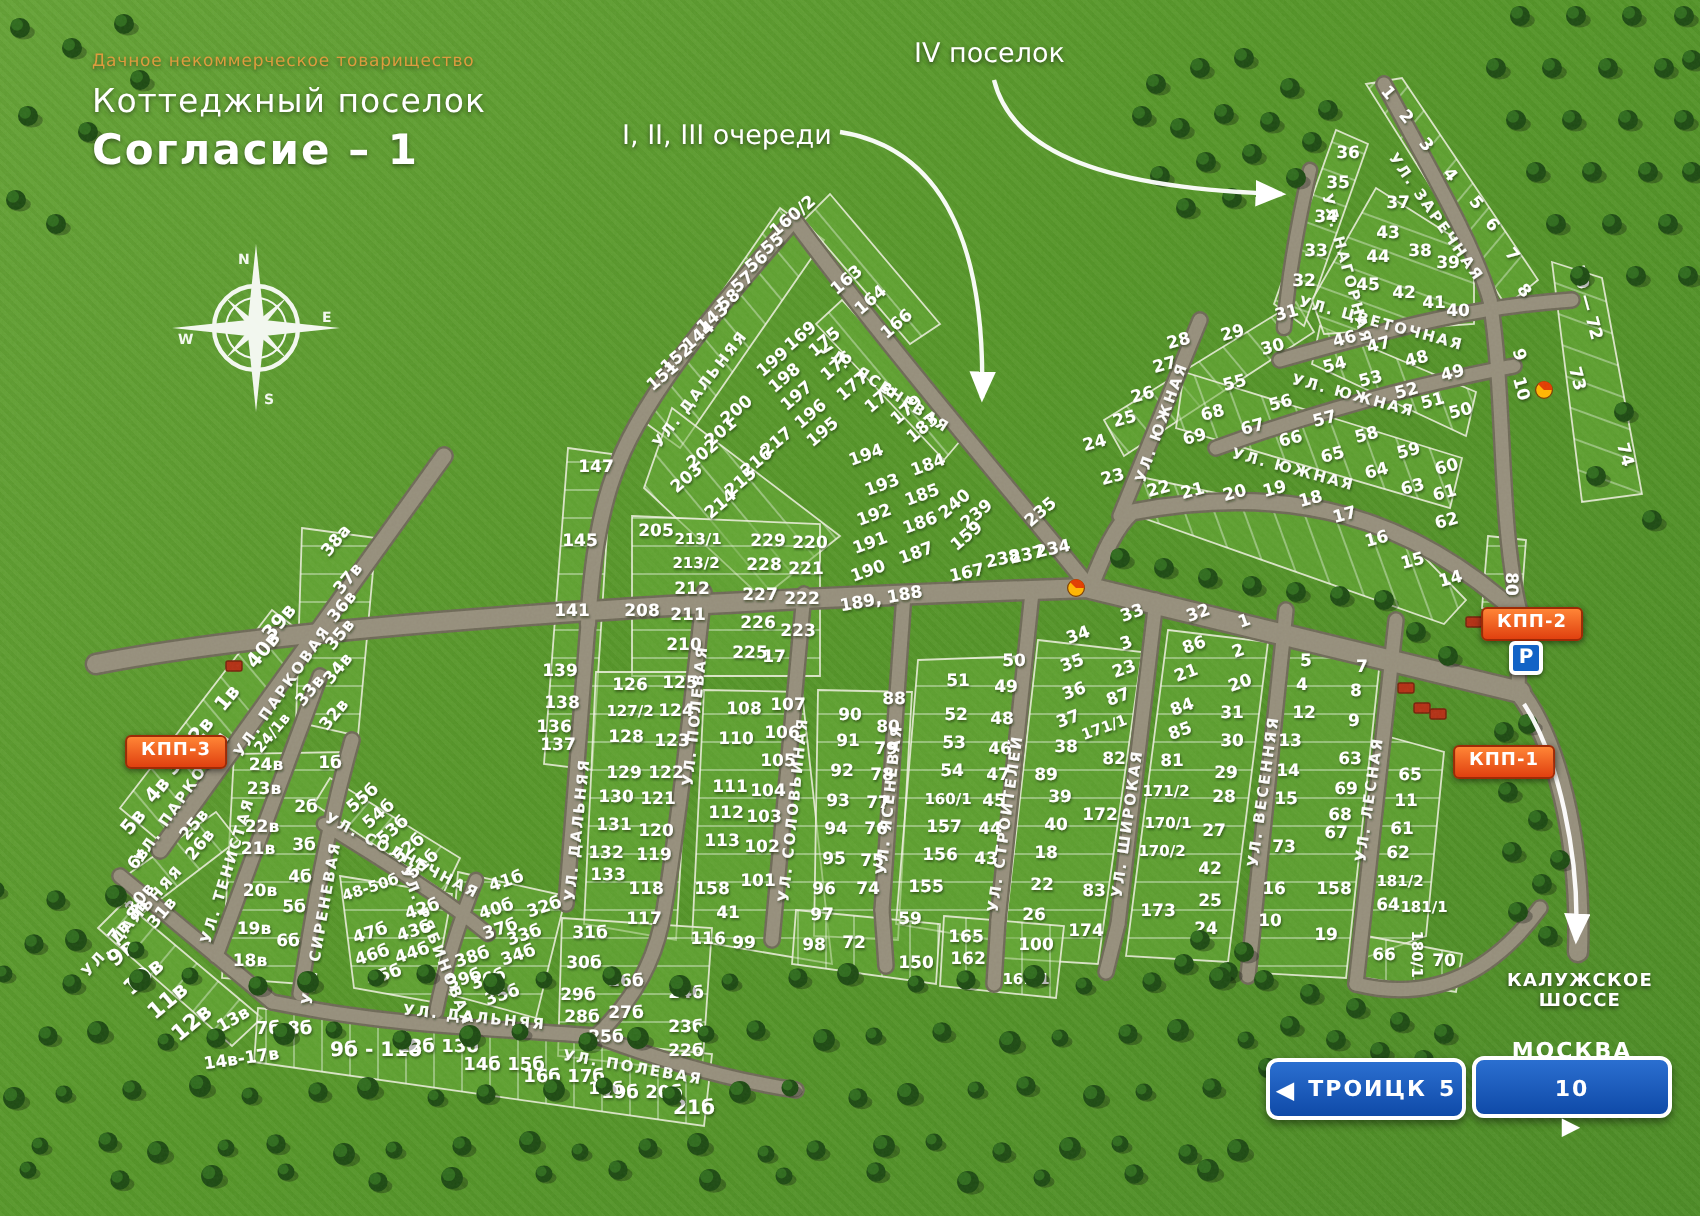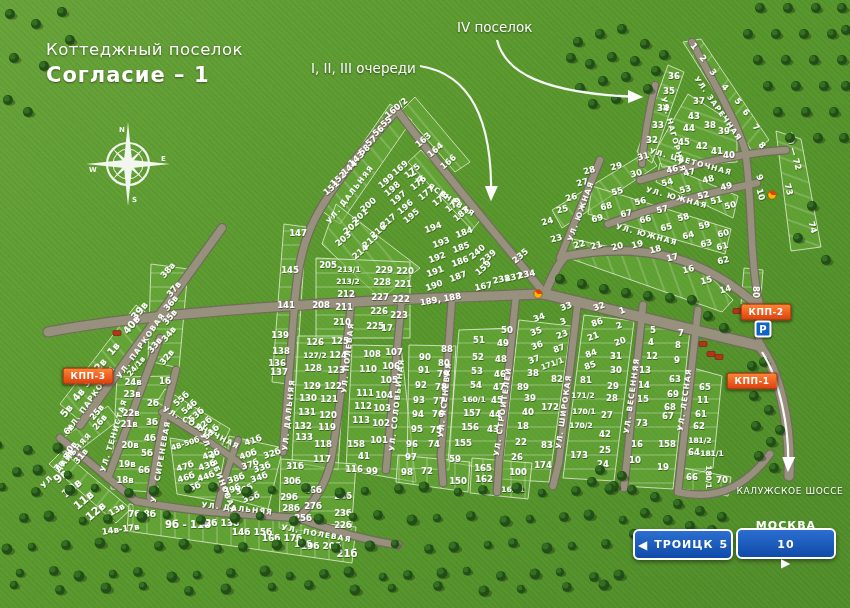--- a/index.html
+++ b/index.html
@@ -5,31 +5,31 @@
   html,body{margin:0;padding:0;background:#333;}
   .stage{position:relative;width:850px;height:608px;overflow:hidden;
     font-family:"DejaVu Sans","Liberation Sans",sans-serif;
     background:linear-gradient(135deg,#63a134 0%,#549527 45%,#4b8a24 100%);}
   .stage::after{content:"";position:absolute;inset:0;pointer-events:none;
     background:repeating-linear-gradient(45deg,rgba(255,255,255,.022) 0 2px,rgba(0,0,0,.025) 2px 4px);}
   #map{position:absolute;left:0;top:0;z-index:2;}
   .ovl{position:absolute;z-index:5;}
   .title{left:46px;top:26px;line-height:1.25;text-shadow:0 1px 2px rgba(0,0,0,.45);}
   .title .org{color:var(--title-accent);font-size:8.5px;letter-spacing:.4px;}
-  .title .type{color:#fff;font-size:16.5px;letter-spacing:.5px;margin-top:14px;}
+  .title .type{color:#fff;font-size:16.5px;letter-spacing:.5px;margin-top:4px;}
   .title .name{color:#fff;font-size:21px;font-weight:bold;letter-spacing:1px;margin-top:1px;}
   .phase{color:#fff;font-size:13.5px;text-shadow:0 1px 2px rgba(0,0,0,.55);}
   .chip{position:absolute;z-index:6;transform:translate(-50%,-50%);
     background:linear-gradient(#ff8536,#e0400f);border:1px solid #9e2a06;border-radius:3px;
     color:#fff;font-weight:bold;font-size:9px;letter-spacing:.5px;padding:2px 7px 3px;
     box-shadow:0 1px 3px rgba(0,0,0,.5);white-space:nowrap;}
   .pk{position:absolute;z-index:6;transform:translate(-50%,-50%);width:13px;height:13px;
     background:#1263c6;border:2px solid #fff;border-radius:3px;color:#fff;font-weight:bold;
     font-size:10px;line-height:13px;text-align:center;box-shadow:0 1px 2px rgba(0,0,0,.5);}
-  .hwy{color:#fff;font-weight:normal;font-size:9px;letter-spacing:.6px;text-align:center;
+  .hwy{color:#fff;font-weight:bold;font-size:9px;letter-spacing:.6px;text-align:center;
     text-shadow:0 1px 2px rgba(0,0,0,.6);width:110px;}
   .rsign{position:absolute;z-index:6;height:27px;width:96px;background:linear-gradient(#2b6fd0,#0f4aa8);
     border:2px solid #fff;border-radius:6px;box-shadow:0 2px 4px rgba(0,0,0,.45);
     display:flex;align-items:center;justify-content:center;gap:6px;color:#fff;font-weight:bold;
     font-size:11px;letter-spacing:1px;}
   .rsign .arr{font-size:12px;line-height:1;}
   .compass{left:86px;top:122px;}
 </style>
 </head>
 <body>
@@ -1570,20 +1570,21 @@
       </g>
       <g>
         <path d="M420,66 C470,74 493,120 491,199" stroke="#fff" stroke-width="2.2" fill="none" marker-end="url(#ah)" stroke-opacity="0.95"></path>
         <path d="M497,40 C505,72 542,94 641,97" stroke="#fff" stroke-width="2.2" fill="none" marker-end="url(#ah)" stroke-opacity="0.95"></path>
         <path d="M762,352 C779,378 790,428 788,470" stroke="#fff" stroke-width="2.2" fill="none" marker-end="url(#ah)" stroke-opacity="0.95"></path>
       </g>
       <rect x="0" y="0" width="850" height="608" filter="url(#grain)"></rect>
     </svg>
 
   <div class="ovl title">
+    <div class="org">Дачное некоммерческое товарищество</div>
     <div class="type">Коттеджный поселок</div>
     <div class="name">Согласие – 1</div>
   </div>
 
   <div class="ovl phase" style="left:311px;top:60px;">I, II, III очереди</div>
   <div class="ovl phase" style="left:457px;top:19px;">IV поселок</div>
   <div class="ovl hwy" style="left:735px;top:486px;">КАЛУЖСКОЕ ШОССЕ</div>
 
   <div class="chip" style="left:88px;top:328px;margin-top:48px;">КПП-3</div>
   <div class="chip" style="left:766px;top:312px;">КПП-2</div>

